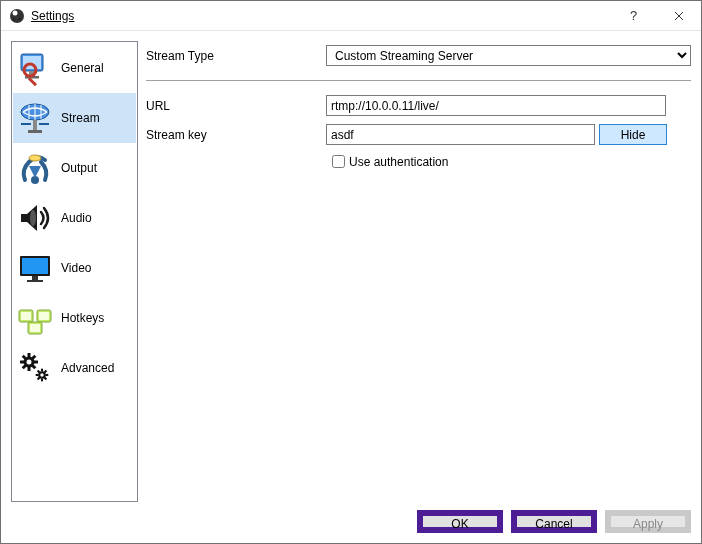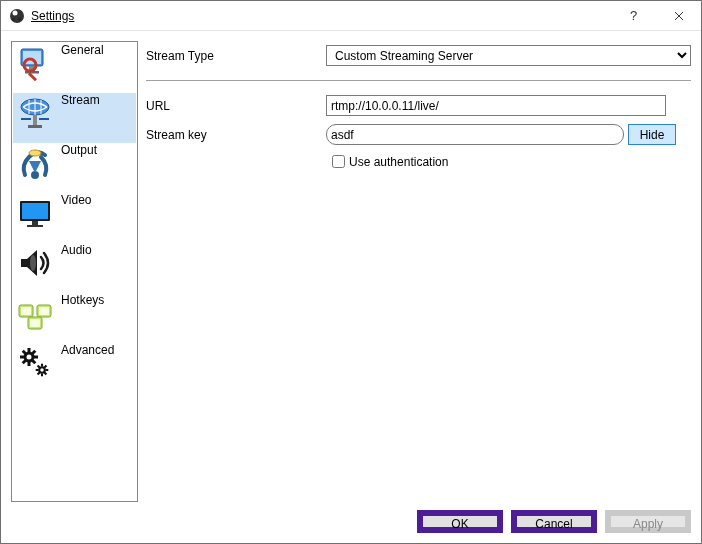--- a/index.html
+++ b/index.html
@@ -54,21 +54,21 @@
     width: 127px;
     border: 1px solid #828790;
     background: #fff;
     display: flex;
     flex-direction: column;
     padding: 1px;
   }
   .sidebar-item {
     height: 50px;
     display: flex;
-    align-items: flex-start;
+    align-items: center;
     padding-left: 2px;
     gap: 6px;
     cursor: default;
   }
   .sidebar-item.selected {
     background: #cde3f8;
   }
   .sidebar-icon {
     width: 40px;
     height: 40px;
@@ -104,23 +104,23 @@
   select, input[type="text"] {
     font: inherit;
     height: 21px;
     border: 1px solid #7a7a7a;
     padding: 1px 4px;
     background: #fff;
   }
   select { width: 100%; }
   input[type="text"] { width: 100%; }
   input.url-field { width: 340px; }
-  input.key-field { width: 298px; border-radius: 10px; }
+  input.key-field { width: 269px; }
   button.hide-btn {
-    width: 48px;
+    width: 68px;
     height: 21px;
     font: inherit;
     background: #cde8ff;
     border: 1px solid #2a84d6;
     cursor: default;
   }
   .checkbox-row {
     display:flex;
     margin-left: 186px;
     gap: 4px;
@@ -223,39 +223,39 @@
             <ellipse cx="20" cy="10" rx="6" ry="3" fill="#ffd966" stroke="#b8962e"></ellipse>
             <path d="M14 18 L20 30 L26 18" fill="#3a78b8"></path>
           </svg>
         </span>
         <span class="sidebar-label">Output</span>
       </div>
 
       <div class="sidebar-item">
         <span class="sidebar-icon">
           <svg width="40" height="40" viewBox="0 0 40 40">
+            <path d="M6 16 L12 16 L22 7 L22 33 L12 24 L6 24 Z" fill="#1a1a1a"></path>
+            <path d="M26 14 Q31 20 26 26" stroke="#1a1a1a" stroke-width="2.5" fill="none" stroke-linecap="round"></path>
+            <path d="M29 10 Q37 20 29 30" stroke="#1a1a1a" stroke-width="2.5" fill="none" stroke-linecap="round"></path>
+            <ellipse cx="18" cy="20" rx="3" ry="8" fill="#555"></ellipse>
+          </svg>
+        </span>
+        <span class="sidebar-label">Audio</span>
+      </div>
+
+      <div class="sidebar-item">
+        <span class="sidebar-icon">
+          <svg width="40" height="40" viewBox="0 0 40 40">
             <rect x="5" y="8" width="30" height="20" rx="1" fill="#1a1a1a"></rect>
             <rect x="7" y="10" width="26" height="16" fill="#2196f3"></rect>
             <rect x="17" y="28" width="6" height="4" fill="#333"></rect>
             <rect x="12" y="32" width="16" height="2" fill="#333"></rect>
           </svg>
         </span>
         <span class="sidebar-label">Video</span>
-      </div>
-
-      <div class="sidebar-item">
-        <span class="sidebar-icon">
-          <svg width="40" height="40" viewBox="0 0 40 40">
-            <path d="M6 16 L12 16 L22 7 L22 33 L12 24 L6 24 Z" fill="#1a1a1a"></path>
-            <path d="M26 14 Q31 20 26 26" stroke="#1a1a1a" stroke-width="2.5" fill="none" stroke-linecap="round"></path>
-            <path d="M29 10 Q37 20 29 30" stroke="#1a1a1a" stroke-width="2.5" fill="none" stroke-linecap="round"></path>
-            <ellipse cx="18" cy="20" rx="3" ry="8" fill="#555"></ellipse>
-          </svg>
-        </span>
-        <span class="sidebar-label">Audio</span>
       </div>
 
       <div class="sidebar-item">
         <span class="sidebar-icon">
           <svg width="40" height="40" viewBox="0 0 40 40">
             <rect x="4" y="12" width="14" height="12" rx="2" fill="#c5e86c" stroke="#7da838"></rect>
             <rect x="22" y="12" width="14" height="12" rx="2" fill="#c5e86c" stroke="#7da838"></rect>
             <rect x="13" y="24" width="14" height="12" rx="2" fill="#c5e86c" stroke="#7da838"></rect>
             <rect x="6" y="14" width="10" height="8" rx="1" fill="#f6ffde"></rect>
             <rect x="24" y="14" width="10" height="8" rx="1" fill="#f6ffde"></rect>

